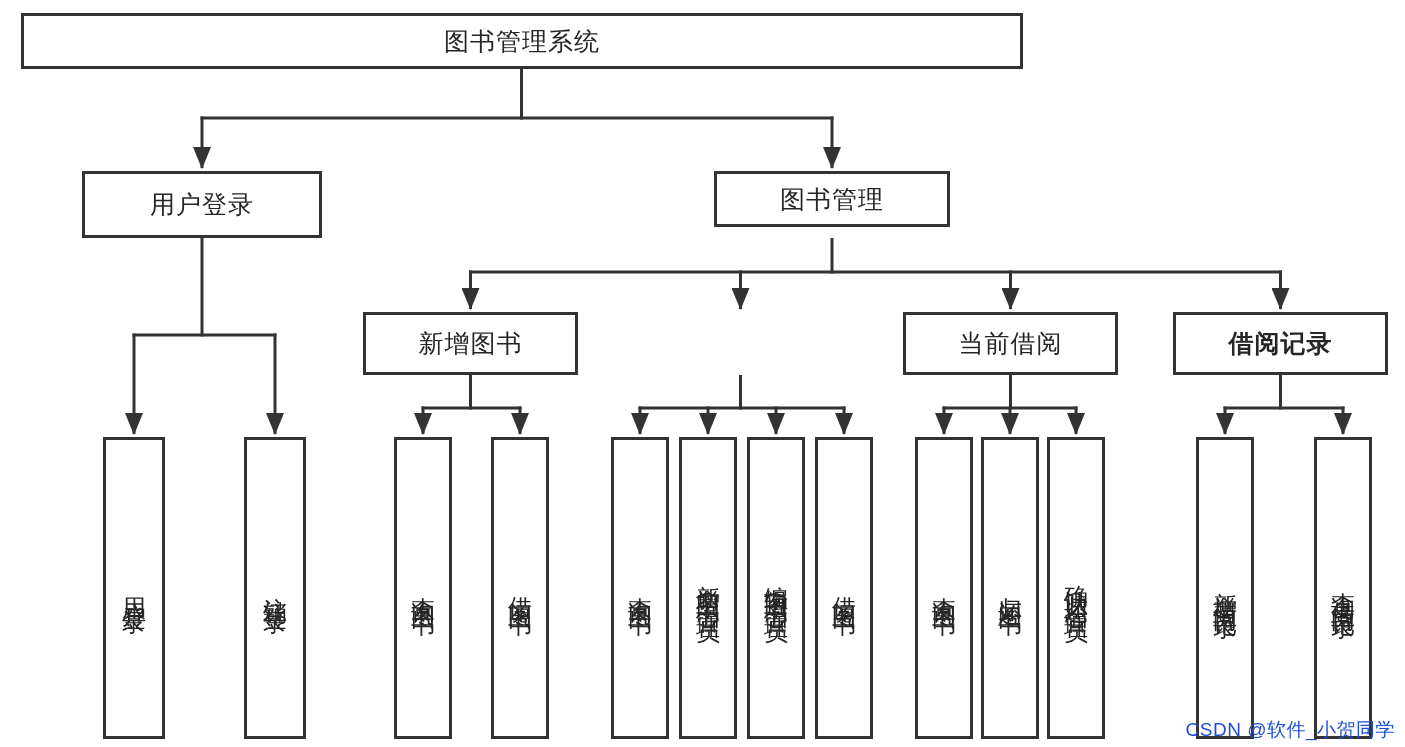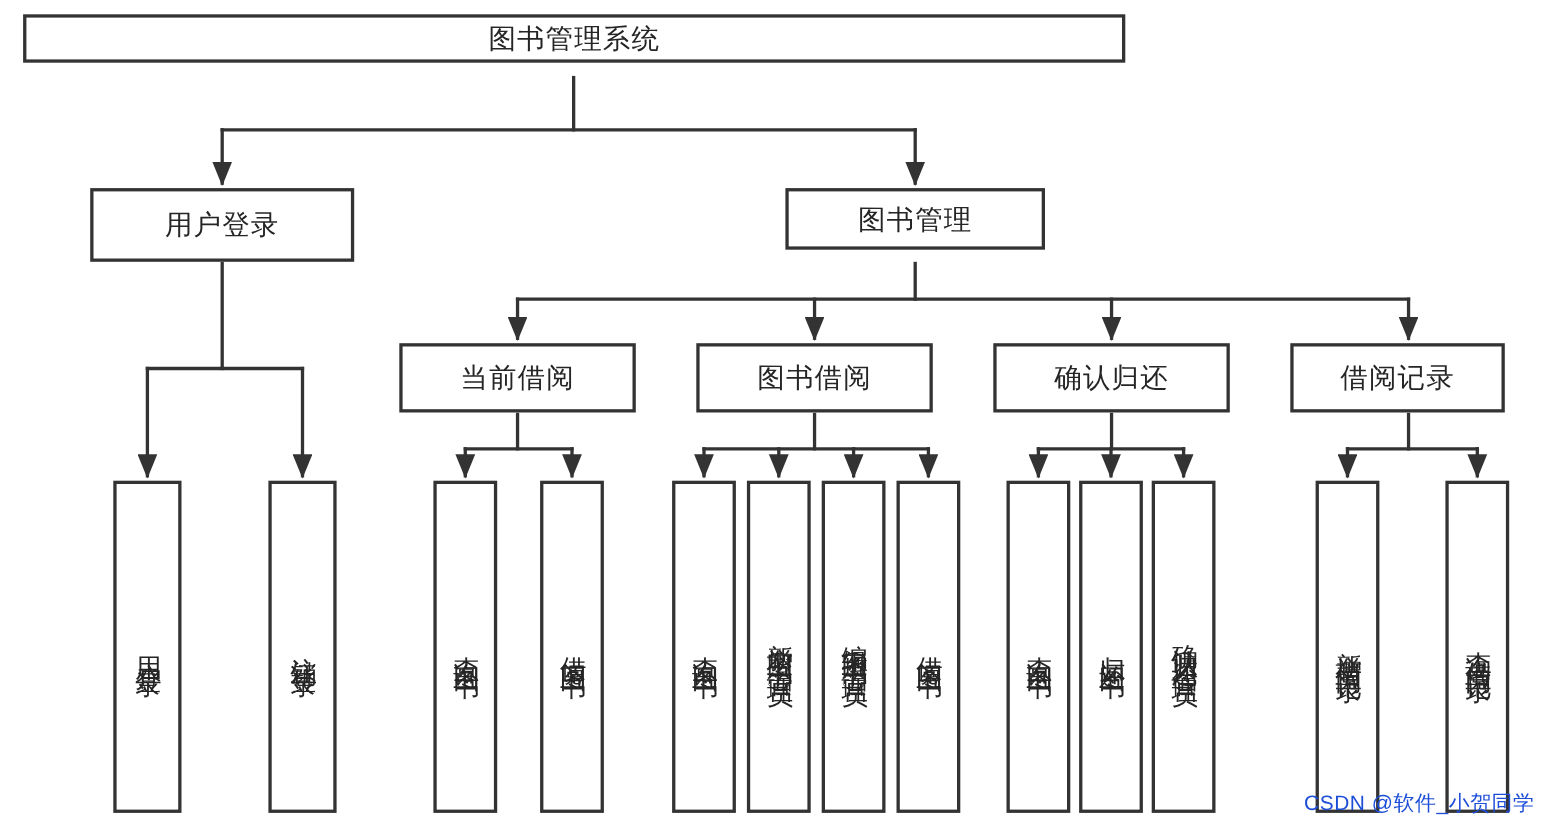--- a/index.html
+++ b/index.html
@@ -40,29 +40,29 @@
     white-space: nowrap;
   }
   .v {
     writing-mode: vertical-rl;
     text-orientation: mixed;
     font-size: 24px;
     line-height: 1;
     letter-spacing: 5px;
   }
   
-  #n-root    { left: 21px;  top: 13px;  width: 1002px; height: 44px; }
+  #n-root    { left: 21px;  top: 13px;  width: 1002px; height: 56px; }
   
   #n-userlogin { left: 82px;  top: 171px; width: 240px; height: 67px; }
   #n-bookmgmt  { left: 714px; top: 171px; width: 236px; height: 56px; }
   
   #n-newbook { left: 363px;  top: 312px; width: 215px; height: 63px; }
   #n-borrow  { left: 633px;  top: 312px; width: 215px; height: 63px; }
   #n-current { left: 903px;  top: 312px; width: 215px; height: 63px; }
-  #n-records { left: 1173px; top: 312px; width: 195px; height: 63px; }
+  #n-records { left: 1173px; top: 312px; width: 215px; height: 63px; font-weight: bold; }
   
   .leaf { top: 437px; height: 302px; }
   #l-ul1 { left: 103px;  width: 62px; }
   #l-ul2 { left: 244px;  width: 62px; }
   #l-nb1 { left: 394px;  width: 58px; }
   #l-nb2 { left: 491px;  width: 58px; }
   #l-bb1 { left: 611px;  width: 58px; }
   #l-bb2 { left: 679px;  width: 58px; }
   #l-bb3 { left: 747px;  width: 58px; }
   #l-bb4 { left: 815px;  width: 58px; }
@@ -139,27 +139,24 @@
   </div>
 
   <div class="box" id="n-userlogin">
     <span class="h">用户登录</span>
   </div>
   <div class="box" id="n-bookmgmt">
     <span class="h">图书管理</span>
   </div>
 
   <div class="box" id="n-newbook">
+    <span class="h">新增图书</span>
+  </div>
+  <div class="box" id="n-current">
     <span class="h">当前借阅</span>
-  </div>
-  <div class="box" id="n-borrow">
-    <span class="h">图书借阅</span>
-  </div>
-  <div class="box" id="n-current">
-    <span class="h">确认归还</span>
   </div>
   <div class="box" id="n-records">
     <span class="h">借阅记录</span>
   </div>
 
   <div class="box leaf" id="l-ul1">
     <span class="v">用户登录</span>
   </div>
   <div class="box leaf" id="l-ul2">
     <span class="v">注销登录</span>

